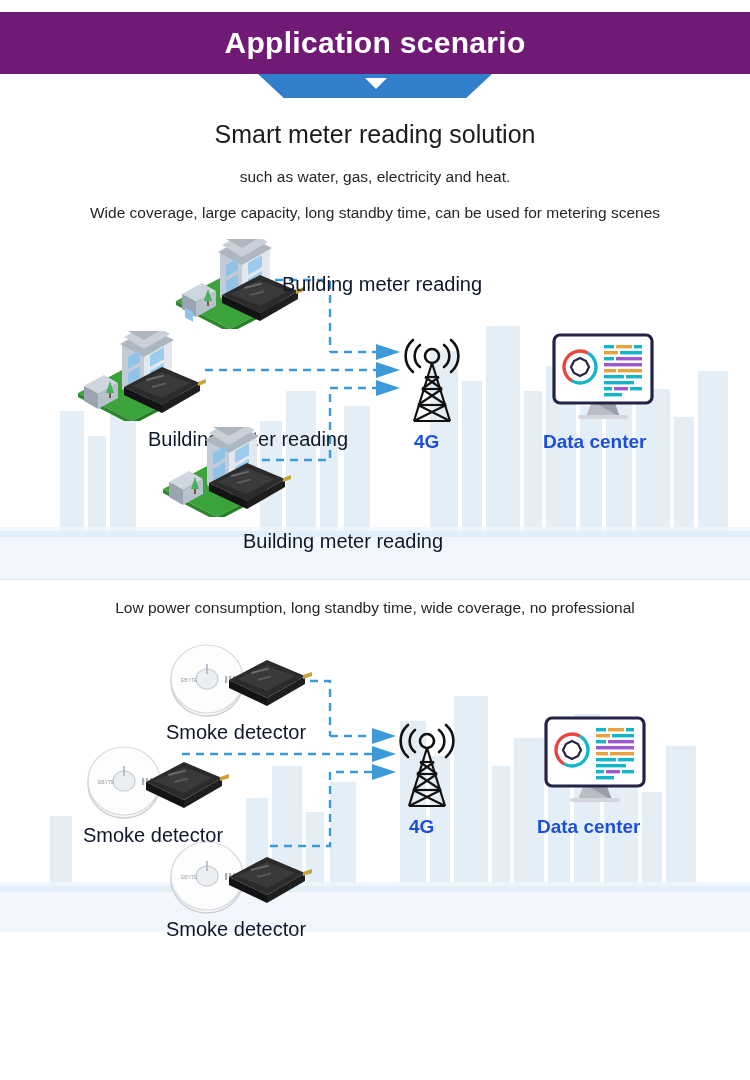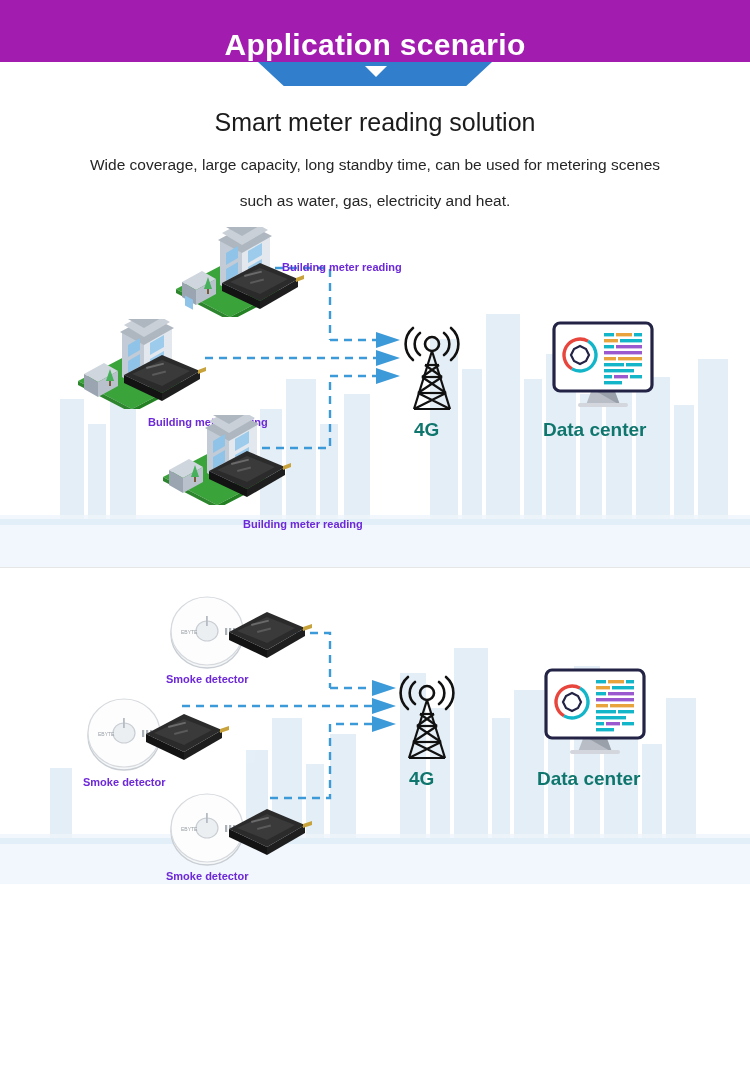--- a/index.html
+++ b/index.html
@@ -8,22 +8,22 @@
     font-family: "Liberation Sans", sans-serif;
     background: #ffffff;
     overflow: hidden;
     position: relative;
   }
 
   
   .header {
     position: relative;
     width: 750px; height: 62px;
-    background: #a21caf;
-    display: flex; align-items: flex-end; justify-content: center;
+    background: #701a75;
+    display: flex; align-items: center; justify-content: center; margin-top: 12px;
   }
   .header-title {
     color: #ffffff;
     font-size: 30px;
     font-weight: bold;
     letter-spacing: .3px;
   }
   .notch-wrap {
     position: relative;
     width: 750px; height: 24px;
@@ -73,49 +73,48 @@
     width: 750px;
   }
   .diagram svg.bg-sky {
     position: absolute; left: 0; top: 0;
     pointer-events: none;
   }
   .node { position: absolute; }
 
   .label-blue {
     position: absolute;
-    color: #6d28d9;
-    font-size: 11px;
+    color: #0f172a;
+    font-size: 20px;
     white-space: nowrap;
-    font-weight: bold;
   }
   .label-black {
     position: absolute;
-    color: #0f766e;
+    color: #1d4ed8;
     font-size: 19px;
     font-weight: bold;
     white-space: nowrap;
   }
 </style>
 </head>
 <body>
 
 <div class="header">
   <div class="header-title">Application scenario</div>
 </div>
 <div class="notch-wrap">
   <div class="notch"></div>
   <div class="notch-arrow"></div>
 </div>
 
 <div class="section">
   <div class="sec-title">Smart meter reading solution</div>
   <div class="sec-desc">
+    <div>such as water, gas, electricity and heat.</div>
     <div>Wide coverage, large capacity, long standby time, can be used for metering scenes</div>
-    <div>such as water, gas, electricity and heat.</div>
   </div>
 
   <div class="diagram" style="height:348px;">
 
     <svg class="bg-sky" width="750" height="348" viewBox="0 0 750 348">
       <g fill="#dce9f4" opacity="0.75">
         <rect x="430" y="120" width="28" height="180"></rect>
         <rect x="462" y="150" width="20" height="150"></rect>
         <rect x="486" y="95" width="34" height="205"></rect>
         <rect x="524" y="160" width="18" height="140"></rect>
@@ -328,20 +327,21 @@
     </div>
     <div class="label-black" style="left:543px; top:200px;">Data center</div>
 
   </div>
 </div>
 
 <div class="divider"></div>
 
 <div class="section">
   <div class="sec-desc">
+    <div>Low power consumption, long standby time, wide coverage, no professional</div>
   </div>
 
   <div class="diagram" style="height:330px;">
 
     <svg class="bg-sky" width="750" height="330" viewBox="0 0 750 330">
       <g fill="#dce9f4" opacity="0.75">
         <rect x="400" y="95" width="26" height="165"></rect>
         <rect x="430" y="130" width="20" height="130"></rect>
         <rect x="454" y="70" width="34" height="190"></rect>
         <rect x="492" y="140" width="18" height="120"></rect>

